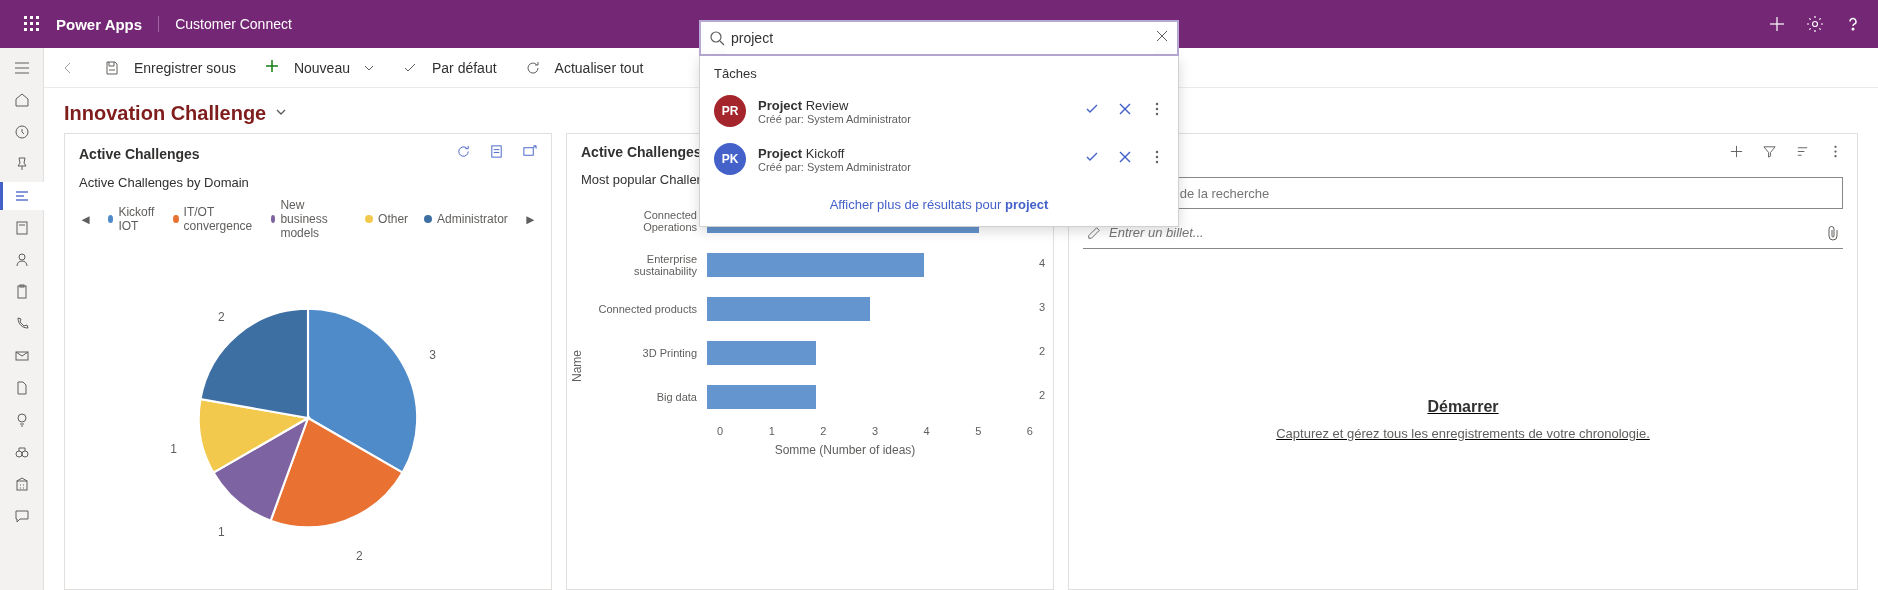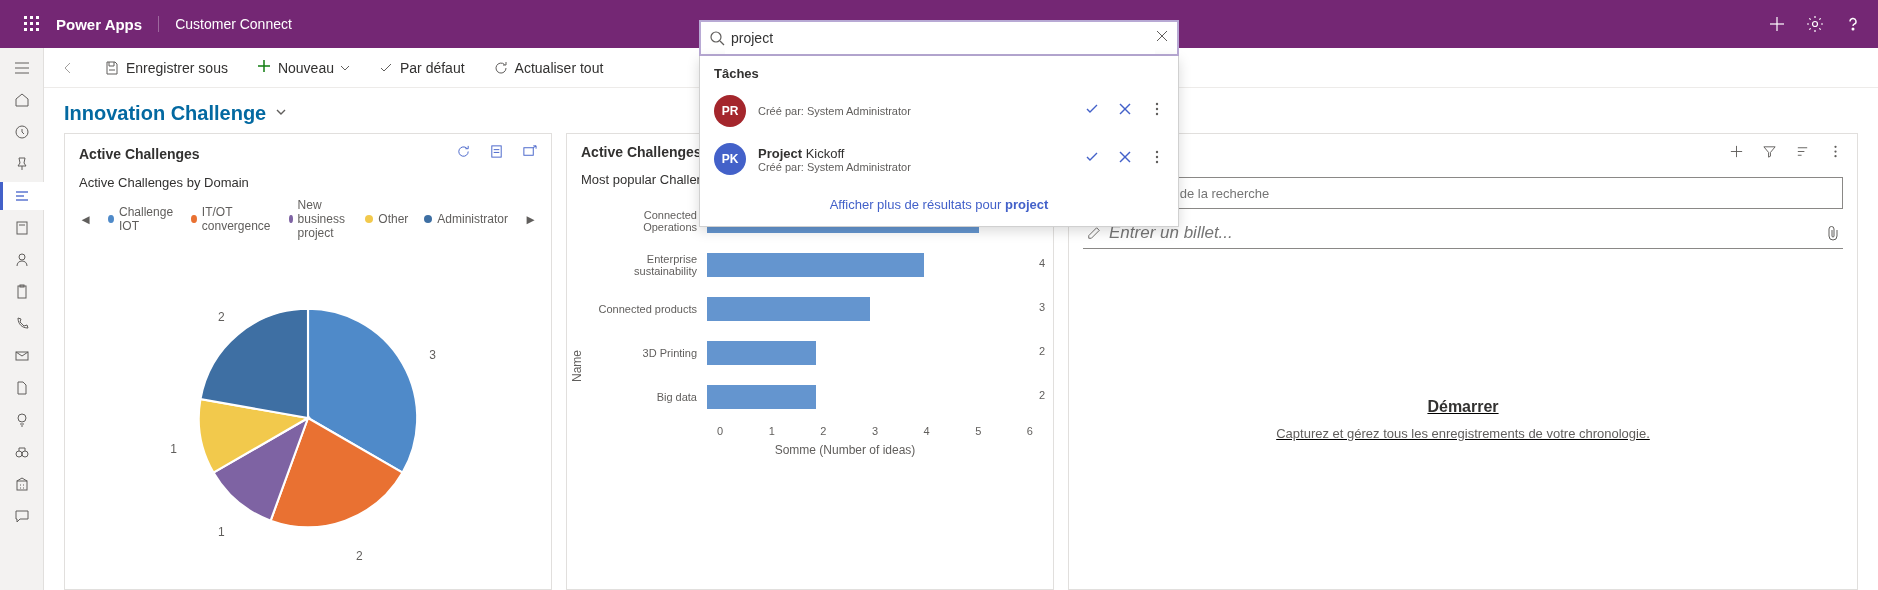--- a/index.html
+++ b/index.html
@@ -12,21 +12,21 @@
 .top-right { margin-left: auto; display: flex; gap: 20px; align-items: center; }
 .top-icon { cursor: pointer; display: flex; }
 
 .search-wrap { position: absolute; left: 50%; transform: translateX(-50%); top: 20px; width: 480px; }
 .search-box { display: flex; align-items: center; background: #fff; border: 2px solid #b8a9d4; height: 36px; padding: 0 8px; }
 .search-input { flex: 1; border: none; outline: none; font-size: 14px; color: #333; padding: 0 6px; height: 100%; }
 .search-icon-svg { color: #605e5c; }
 .search-clear { cursor: pointer; color: #605e5c; }
 
 .search-dropdown { background: #fff; border: 1px solid #d0d0d0; box-shadow: 0 4px 12px rgba(0,0,0,0.15); border-top: none; }
-.dd-header { font-size: 13px; font-weight: 700; padding: 10px 14px 6px; color: #323130; }
+.dd-header { font-size: 13px; font-weight: 400; padding: 10px 14px 6px; color: #323130; }
 .dd-row { display: flex; align-items: center; padding: 8px 14px; cursor: pointer; }
 .avatar { width: 32px; height: 32px; border-radius: 50%; color: #ffffff; display: flex; align-items: center; justify-content: center; font-size: 12px; font-weight: 600; flex-shrink: 0; }
 .dd-text { margin-left: 12px; flex: 1; }
 .dd-title { font-size: 13px; color: #323130; }
 .dd-title b { font-weight: 600; }
 .dd-sub { font-size: 11px; color: #605e5c; }
 .dd-actions { display: flex; gap: 18px; align-items: center; }
 .dd-action { cursor: pointer; color: #4361c9; }
 .dd-more { cursor: pointer; color: #605e5c; }
 .dd-footer { text-align: center; padding: 14px; font-size: 13px; cursor: pointer; }
@@ -34,27 +34,27 @@
 .dd-footer-term { color: #4361c9; font-weight: 600; }
 
 .main-layout { display: flex; height: calc(100% - 48px); }
 .rail { width: 44px; background: #f3f2f1; border-right: 1px solid #e1dfdd; display: flex; flex-direction: column; align-items: center; padding-top: 6px; gap: 4px; }
 .rail-item { width: 44px; height: 28px; display: flex; align-items: center; justify-content: center; cursor: pointer; color: #605e5c; position: relative; }
 .rail-item.active { background: #fff; }
 .rail-item.active::before { content: ''; position: absolute; left: 0; top: 0; bottom: 0; width: 3px; background: #4361c9; }
 
 .content { flex: 1; display: flex; flex-direction: column; overflow: hidden; }
 .cmd-bar { height: 40px; border-bottom: 1px solid #edebe9; display: flex; align-items: center; padding: 0 12px; gap: 20px; }
-.cmd-btn { display: flex; align-items: center; gap: 6px; font-size: 14px; color: #323130; cursor: pointer; padding: 4px; }
+.cmd-btn { display: flex; align-items: center; gap: 14px; font-size: 14px; color: #323130; cursor: pointer; padding: 4px; }
 .cmd-icon { display: flex; color: #605e5c; }
 .cmd-btn.back { color: #a19f9d; }
 .cmd-btn .plus { color: #107c10; }
 
 .page-title-row { padding: 14px 20px 8px; display: flex; align-items: center; gap: 8px; }
-.page-title { font-size: 20px; font-weight: 600; color: #0369a1; }
+.page-title { font-size: 20px; font-weight: 600; color: #7f1d1d; }
 
 .panels { display: flex; gap: 14px; padding: 0 20px; flex: 1; overflow: hidden; }
 .panel { border: 1px solid #e1dfdd; background: #fff; display: flex; flex-direction: column; }
 .panel-1 { width: 488px; }
 .panel-2 { width: 488px; }
 .panel-3 { flex: 1; }
 
 .panel-head { display: flex; align-items: center; padding: 10px 14px 6px; }
 .panel-title { font-weight: 600; font-size: 14px; color: #323130; }
 .panel-actions { margin-left: auto; display: flex; gap: 18px; }
@@ -77,21 +77,21 @@
 .bar-track { flex: 1; position: relative; height: 24px; }
 .bar-fill { height: 100%; background: #6495CF; }
 .bar-val { position: absolute; left: calc(100% + 6px); top: 4px; font-size: 11px; color: #605e5c; }
 .axis-row { display: flex; margin-left: 130px; justify-content: space-between; font-size: 11px; color: #605e5c; padding-top: 6px; }
 .axis-label-x { text-align: center; font-size: 12px; color: #605e5c; margin-top: 6px; margin-left: 70px; }
 .axis-label-y { position: absolute; left: -6px; top: 50%; transform: rotate(-90deg) translateX(30px); font-size: 12px; color: #605e5c; }
 
 .tl-search { margin: 8px 14px 0; border: 1px solid #8a8886; height: 32px; display: flex; align-items: center; padding: 0 8px; }
 .tl-search input { border: none; outline: none; flex: 1; font-size: 13px; }
 .tl-note { margin: 8px 14px 0; border-bottom: 1px solid #8a8886; height: 32px; display: flex; align-items: center; padding: 0 4px; gap: 8px; }
-.tl-note input { border: none; outline: none; flex: 1; font-size: 17px; font-style: italic; }
+.tl-note input { border: none; outline: none; flex: 1; font-size: 13px; font-style: italic; }
 .tl-empty { flex: 1; display: flex; flex-direction: column; align-items: center; justify-content: center; gap: 10px; text-decoration: underline; }
 .tl-empty-title { font-size: 16px; font-weight: 600; color: #323130; }
 .tl-empty-sub { font-size: 13px; color: #605e5c; }
 </style>
 </head>
 <body>
 
 <div class="top-bar">
   <div class="waffle">
     <svg width="16" height="16" viewBox="0 0 16 16" fill="currentColor">
@@ -122,20 +122,21 @@
             <line x1="12" y1="2" x2="2" y2="12"></line>
           </svg>
       </span>
     </div>
     <div class="search-dropdown">
       <div class="dd-header">Tâches</div>
       <div id="dd-rows">
           <div class="dd-row">
     <div class="avatar" style="background:#a4262c">PR</div>
     <div class="dd-text">
+      <div class="dd-title"><b>Project</b> Review</div>
       <div class="dd-sub">Créé par: System Administrator</div>
     </div>
     <div class="dd-actions">
       <span class="dd-action"><svg width="16" height="16" viewBox="0 0 16 16" fill="none" stroke="currentColor" stroke-width="1.4">
                   <path d="M3 8l3 3 7-7"></path>
                 </svg></span>
       <span class="dd-action"><svg width="14" height="14" viewBox="0 0 14 14" stroke="currentColor" stroke-width="1.4">
                   <line x1="2" y1="2" x2="12" y2="12"></line>
                   <line x1="12" y1="2" x2="2" y2="12"></line>
                 </svg></span>
@@ -357,29 +358,29 @@
                   <rect x="2" y="4" width="10" height="8"></rect>
                   <path d="M12 4l3-2M15 2v3M15 2h-3"></path>
                 </svg></span>
           </div>
         </div>
         <div class="chart-sub">Active Challenges by Domain</div>
         <div class="legend-row">
           <button>◄</button>
           <span class="leg-item">
               <span class="leg-dot" style="background:#4F8AC9"></span>
-              <span>Challenge IOT</span>
+              <span>Kickoff IOT</span>
             </span>
           <span class="leg-item">
               <span class="leg-dot" style="background:#E97132"></span>
               <span>IT/OT convergence</span>
             </span>
           <span class="leg-item">
               <span class="leg-dot" style="background:#7E63A3"></span>
-              <span>New business project</span>
+              <span>New business models</span>
             </span>
           <span class="leg-item">
               <span class="leg-dot" style="background:#F2C94C"></span>
               <span>Other</span>
             </span>
           <span class="leg-item">
               <span class="leg-dot" style="background:#3E6FA3"></span>
               <span>Administrator</span>
             </span>
           <button>►</button>

